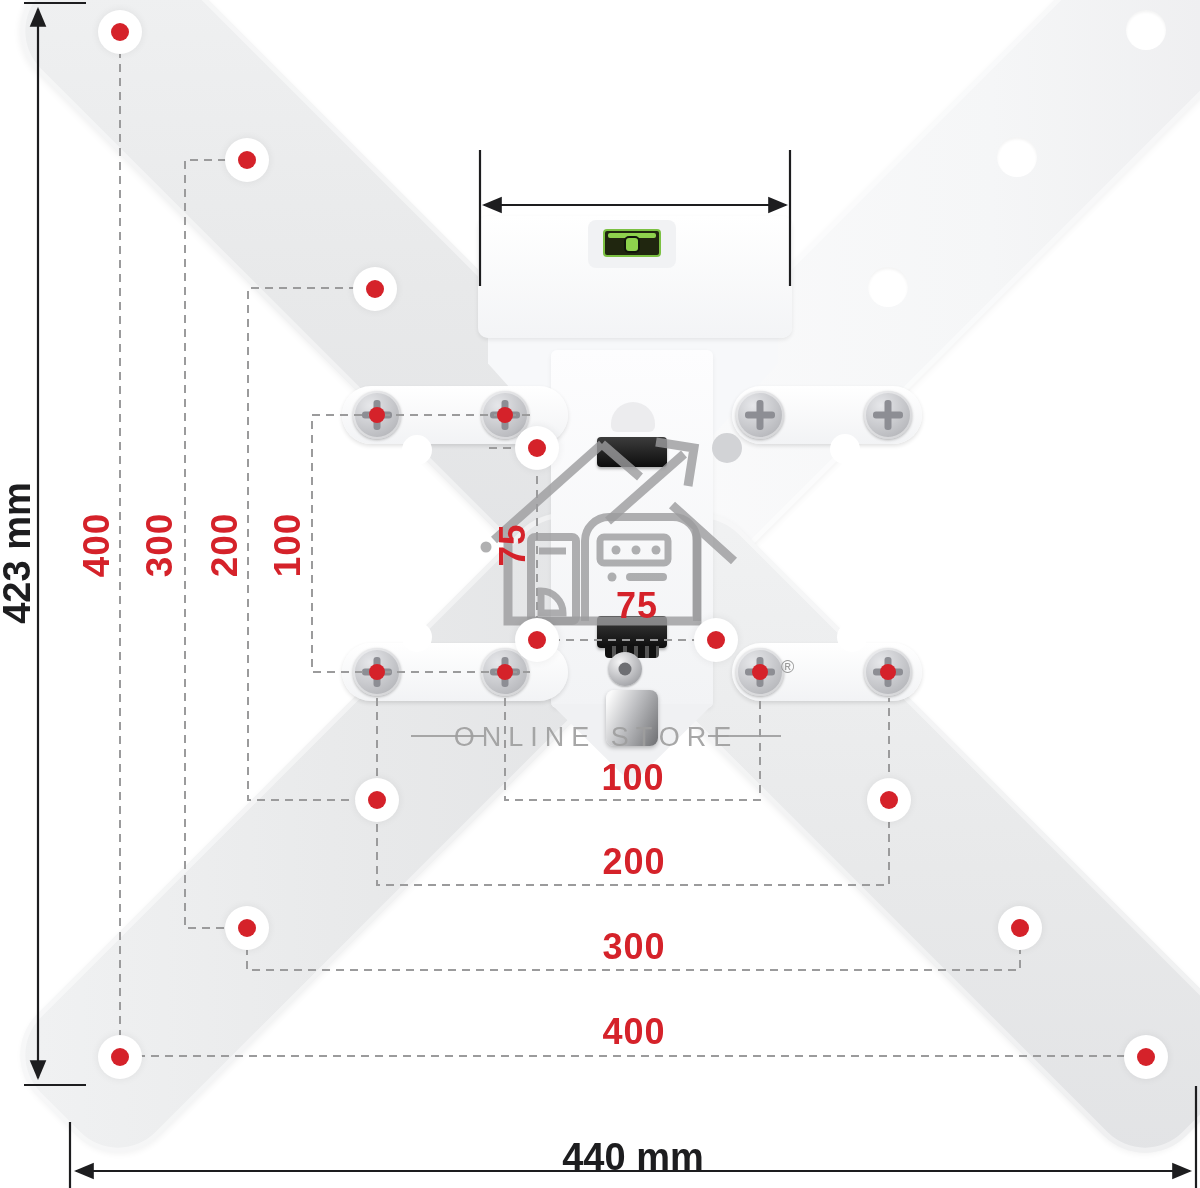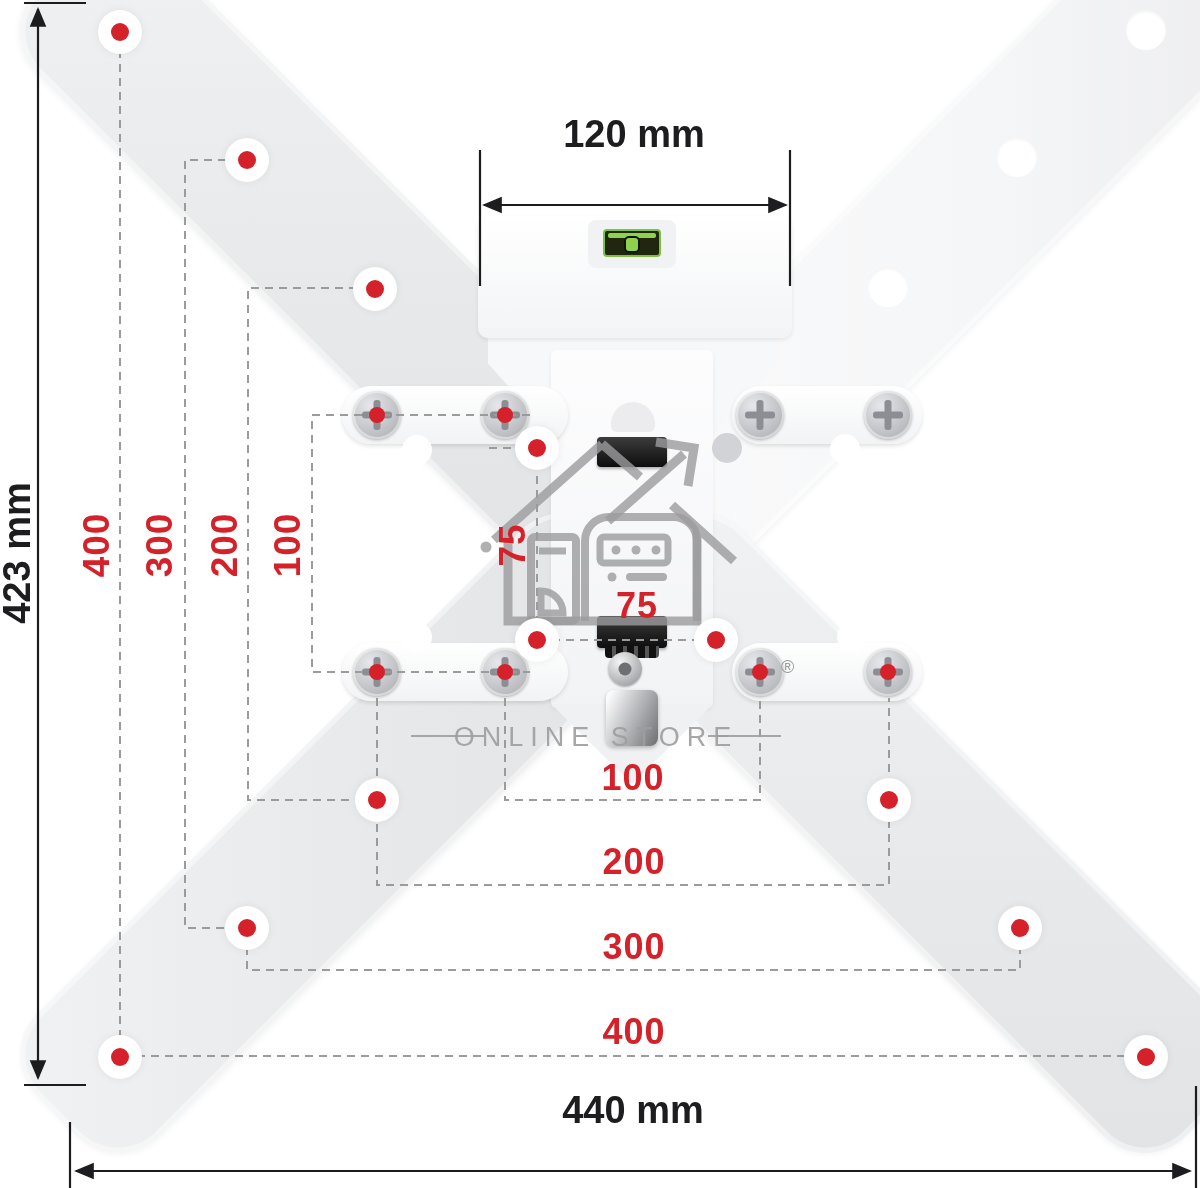--- a/index.html
+++ b/index.html
@@ -239,16 +239,15 @@
       </marker>
     </defs>
     <path class="dim" d="M484,205 H786" marker-start="url(#arrow)" marker-end="url(#arrow)"></path>
     <path class="dim" d="M480,150 V286 M790,150 V286"></path>
     <path class="dim" d="M38,9 V1078" marker-start="url(#arrow)" marker-end="url(#arrow)"></path>
     <path class="dim" d="M24,3 H86 M24,1085 H86"></path>
     <path class="dim" d="M76,1171 H1190" marker-start="url(#arrow)" marker-end="url(#arrow)"></path>
     <path class="dim" d="M70,1122 V1188 M1196,1086 V1188"></path>
   </svg>
 
-  <div class="dim-label" style="left:634px;top:134px;">120 mm</div>
   <div class="dim-label rot" style="left:17px;top:553px;">423 mm</div>
-  <div class="dim-label" style="left:633px;top:1110px;">440 mm</div>
+  <div class="dim-label" style="left:633px;top:1157px;">440 mm</div>
 </div>
 
 </body></html>

